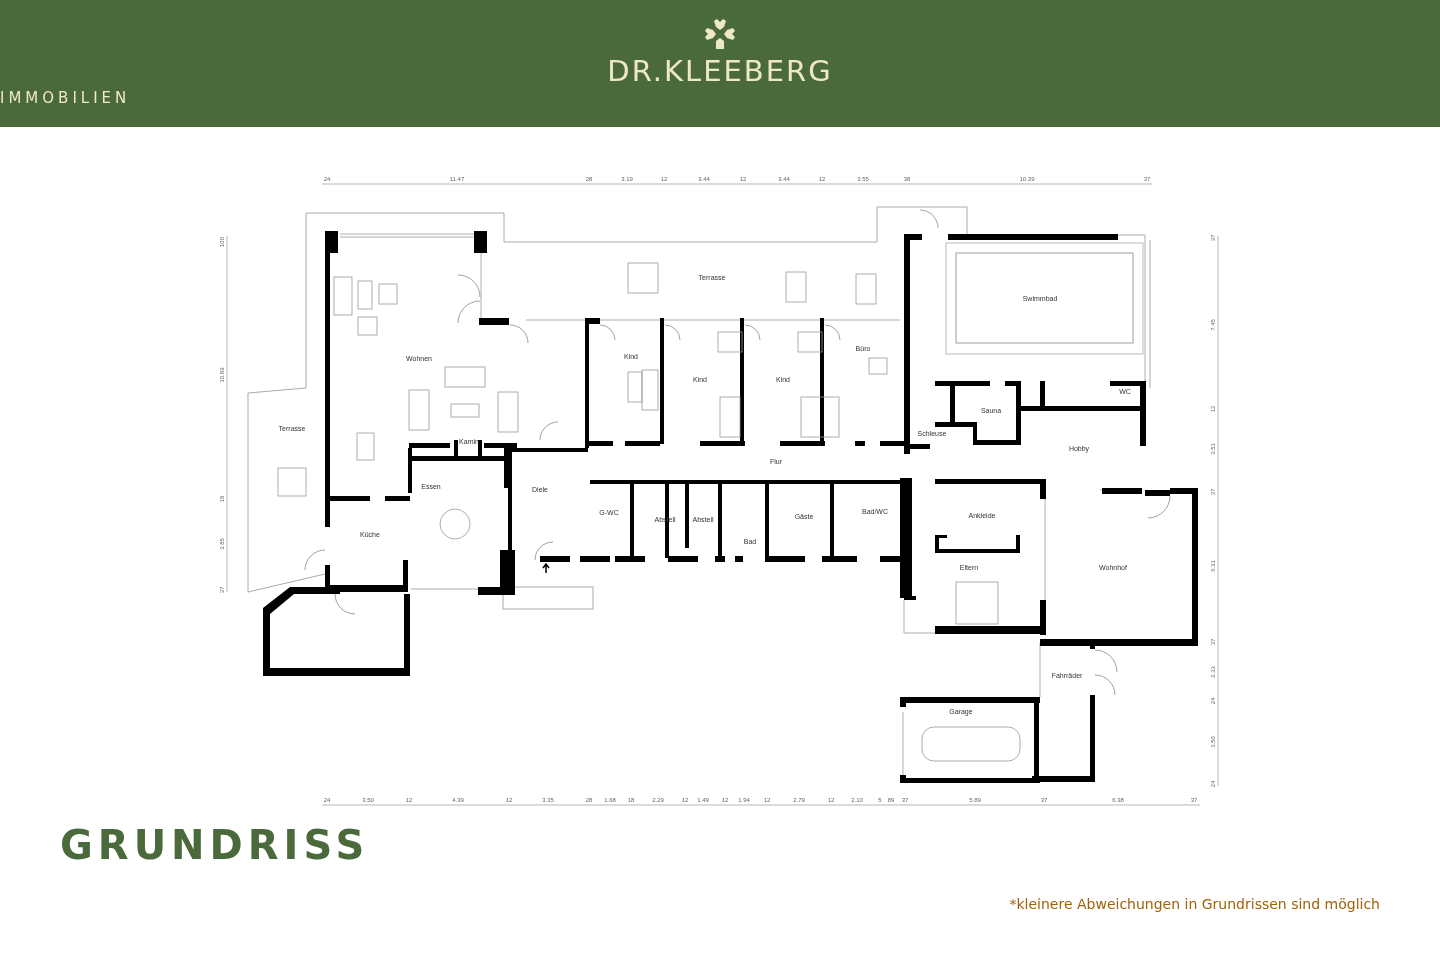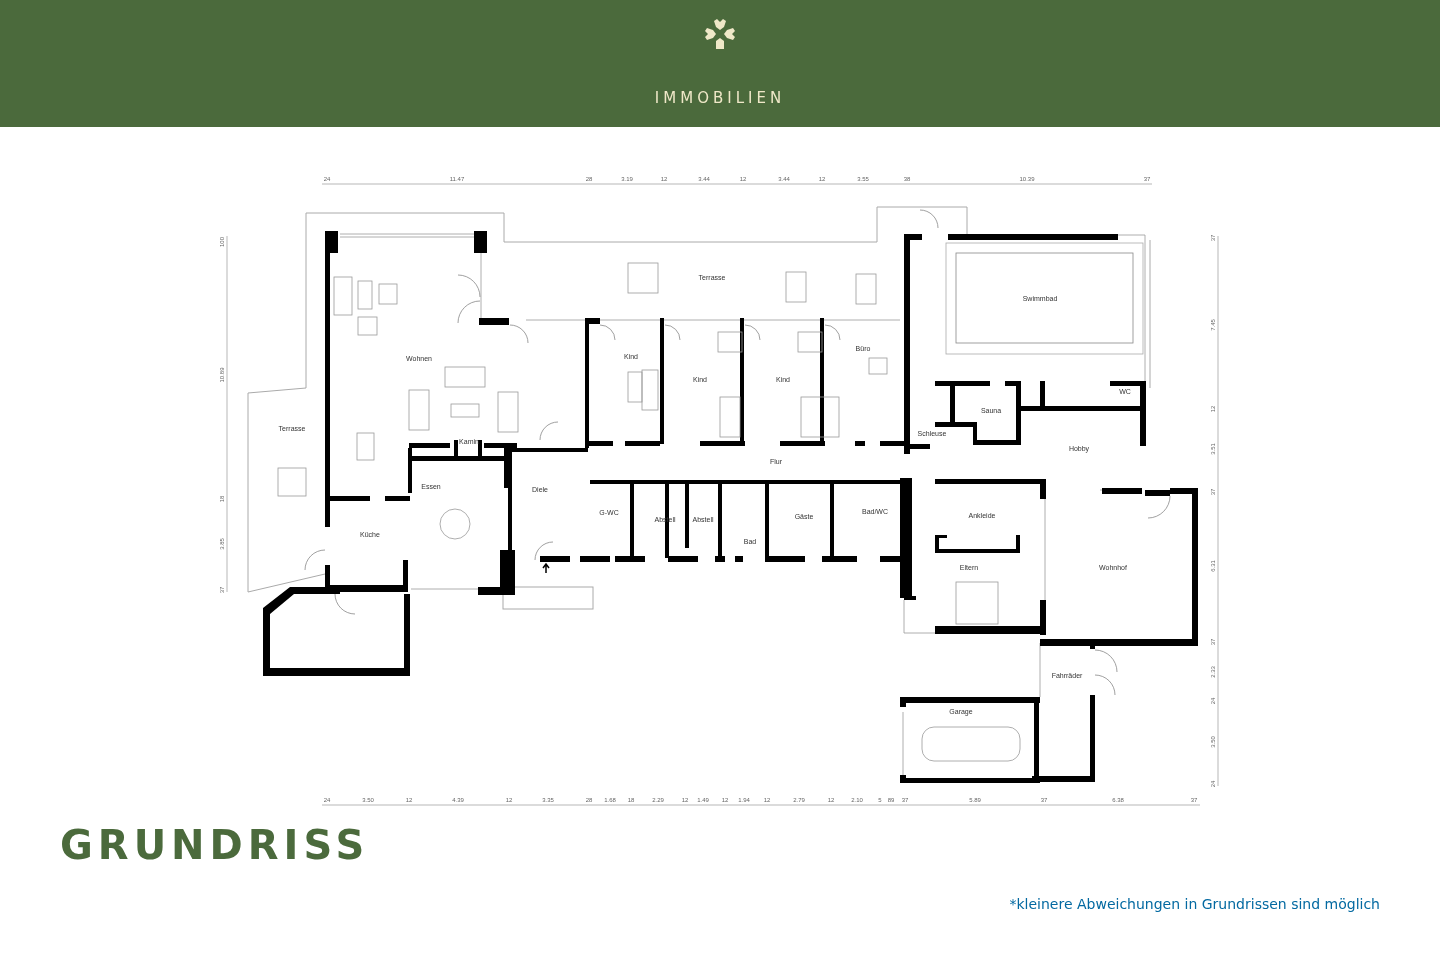--- a/index.html
+++ b/index.html
@@ -1,39 +1,40 @@
 <!DOCTYPE html>
 <html><head>
 <meta charset="utf-8">
 <style>
   html,body{margin:0;padding:0;background:#ffffff;}
   body{width:1440px;height:960px;position:relative;overflow:hidden;font-family:"Liberation Sans",sans-serif;}
   .header{position:absolute;left:0;top:0;width:1440px;height:127px;background:#4b6a3c;}
   .logo-mark{position:absolute;left:704px;top:18px;width:32px;height:32px;}
   .logo-name{position:absolute;left:0;top:54px;width:1440px;text-align:center;color:#efe8c8;font-family:"DejaVu Sans",sans-serif;font-size:29px;letter-spacing:2px;font-weight:normal;}
-  .logo-sub{position:absolute;left:0;top:89px;width:1440px;text-align:center;color:#efe8c8;font-family:"DejaVu Sans",sans-serif;font-size:15px;letter-spacing:4px;}
+  .logo-sub{position:absolute;left:0;top:89px;width:1440px;color:#efe8c8;font-family:"DejaVu Sans",sans-serif;font-size:15px;letter-spacing:4px;}
   .plan{position:absolute;left:0;top:127px;width:1440px;height:833px;}
   .title{position:absolute;left:60px;top:822px;color:#4b6a3c;font-family:"DejaVu Sans",sans-serif;font-size:40px;letter-spacing:5px;font-weight:bold;}
-  .note{position:absolute;right:60px;top:896px;color:#0369a1;font-family:"DejaVu Sans",sans-serif;font-size:14px;}
+  .note{position:absolute;right:60px;top:896px;color:#a16207;font-family:"DejaVu Sans",sans-serif;font-size:14px;}
   svg text{font-family:"Liberation Sans",sans-serif;}
   .room{font-size:7px;fill:#333;}
   .dim{font-size:6px;fill:#666;}
 </style>
 </head>
 <body>
 
 <div class="header">
   <svg class="logo-mark" viewBox="0 0 32 32">
     <g fill="#efe8c8">
       <path d="M10 3 L13 1 L16 4 L19 1 L22 3 L20 9 L16 12 L12 9 Z"></path>
       <path d="M3 10 L1 13 L4 16 L1 19 L3 22 L9 20 L12 16 L9 12 Z"></path>
       <path d="M29 10 L31 13 L28 16 L31 19 L29 22 L23 20 L20 16 L23 12 Z"></path>
       <path d="M12 23 L16 20 L20 23 L20 31 L12 31 Z"></path>
     </g>
   </svg>
+  <div class="logo-name">DR.KLEEBERG</div>
   <div class="logo-sub">IMMOBILIEN</div>
 </div>
 
 <svg class="plan" viewBox="0 127 1440 833" width="1440" height="833">
 
   <g stroke="#999" stroke-width="0.7" fill="none">
     <line x1="322" y1="184" x2="1152" y2="184"></line>
     <line x1="322" y1="805" x2="1200" y2="805"></line>
     <line x1="227" y1="236" x2="227" y2="592"></line>
     <line x1="1218" y1="236" x2="1218" y2="786"></line>

